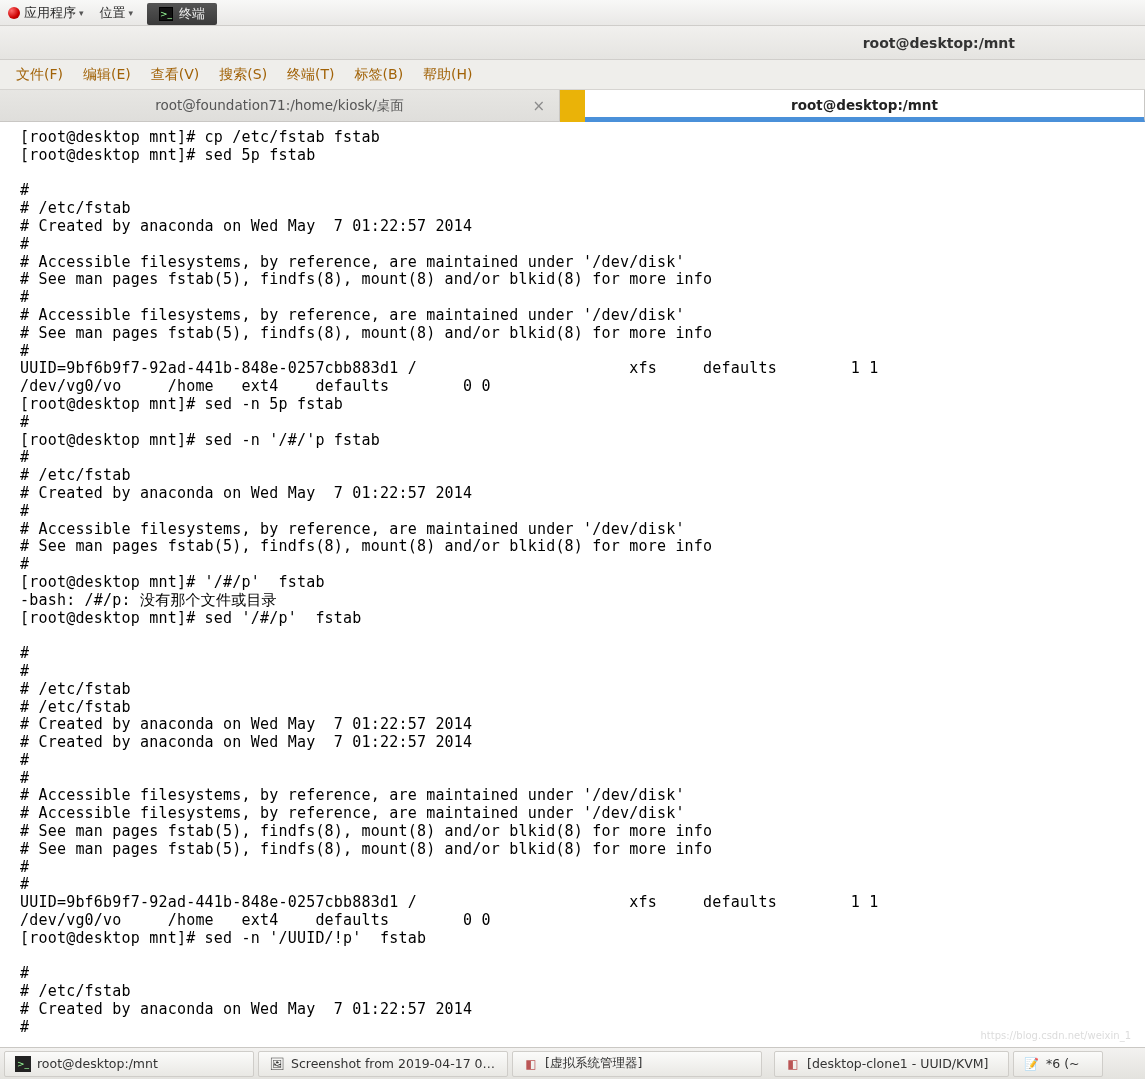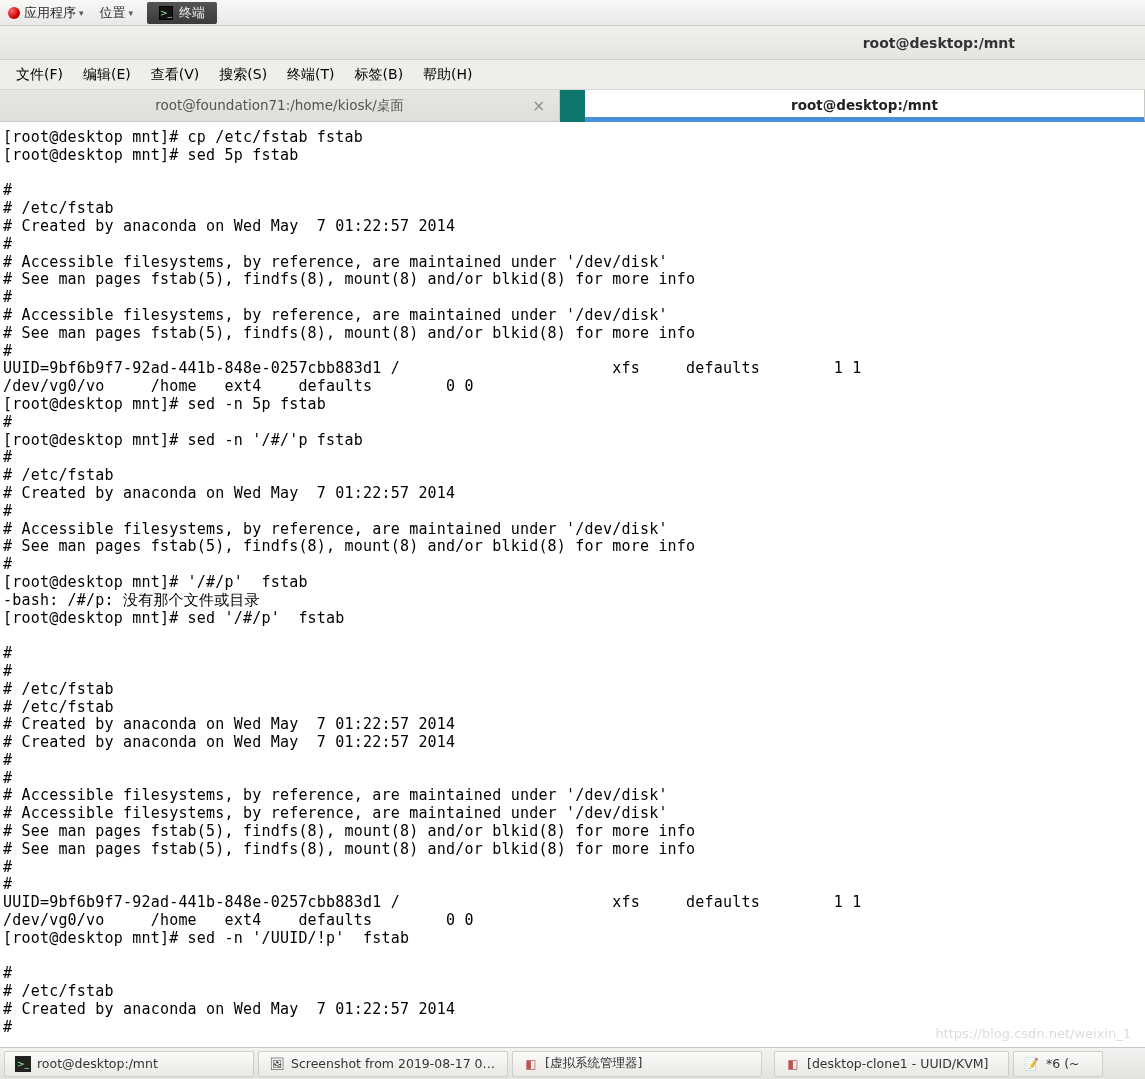--- a/index.html
+++ b/index.html
@@ -1,43 +1,43 @@
 <!DOCTYPE html>
 <html><head>
 <meta charset="utf-8">
 <style>
   * { margin:0; padding:0; box-sizing:border-box; }
   html,body { width:1145px; height:1079px; font-family:"DejaVu Sans","WenQuanYi Micro Hei",sans-serif; background:#fff; overflow:hidden; }
   
-  .panel { height:26px; background:linear-gradient(#f8f8f7,#e9e8e6); border-bottom:1px solid #cfcdca; display:flex; align-items:center; font-size:13px; color:#2e2e2e; }
+  .panel { height:26px; background:linear-gradient(#f8f8f7,#e9e8e6); border-bottom:1px solid #cfcdca; display:flex; align-items:flex-end; font-size:13px; color:#2e2e2e; }
   .panel .item { padding:0 8px; display:flex; align-items:center; height:100%; }
   .panel .caret { font-size:9px; margin-left:3px; color:#555; }
   .panel .task { background:linear-gradient(#545454,#3a3a3a); color:#eee; padding:0 12px; margin-left:6px; height:22px; border-radius:2px; display:flex; align-items:center; gap:6px; }
   .panel .task .micon { width:14px; height:14px; background:#111; border:1px solid #000; display:flex; align-items:center; justify-content:center; font-size:9px; color:#9f9; }
   .rh { width:12px; height:12px; border-radius:50%; background:radial-gradient(circle at 30% 30%,#ff6b6b,#c00 60%,#800); margin-right:4px; display:inline-block; }
   
   .wintitle { height:34px; background:linear-gradient(#f1f0ee,#e5e4e1); border-bottom:1px solid #d0cecb; display:flex; align-items:center; justify-content:flex-end; padding-right:130px; font-weight:bold; font-size:14px; color:#333; }
   
-  .menubar { height:30px; background:#efeeeb; border-bottom:1px solid #d6d4d1; display:flex; align-items:center; padding-left:6px; font-size:14px; color:#000000; }
+  .menubar { height:30px; background:#efeeeb; border-bottom:1px solid #d6d4d1; display:flex; align-items:center; padding-left:6px; font-size:14px; color:#a16207; }
   .menubar .m { padding:0 10px; }
   
-  .tabs { display:flex; height:32px; background:#0f766e;gap:25px; }
+  .tabs { display:flex; height:32px; background:#eab308;gap:25px; }
   .tab { flex:1; display:flex; align-items:center; justify-content:center; position:relative; font-size:13.5px; color:#555; background:linear-gradient(#e7e6e3,#dfdedb); border-right:1px solid #c9c7c4; border-bottom:1px solid #c9c7c4; }
   .tab .x { position:absolute; right:14px; color:#8c8c8c; font-size:15px; }
   .tab.active { background:#fff; color:#222; font-weight:bold; border-bottom:3px solid #4a90d9; }
   .tab.active::after{content:"";position:absolute;left:0;right:0;bottom:-1px;height:3px;background:#4a90d9;}
   
-  .term { padding:7px 3px 0 3px; font-family:"DejaVu Sans Mono","Consolas",monospace; font-size:15px; line-height:17.8px; color:#000; white-space:pre; letter-spacing:0.2px; }
+  .term { padding:7px 3px 0 20px; font-family:"DejaVu Sans Mono","Consolas",monospace; font-size:15px; line-height:17.8px; color:#000; white-space:pre; letter-spacing:0.2px; }
   
   .taskbar { position:absolute; bottom:0; left:0; right:0; height:32px; background:linear-gradient(#f3f2f0,#e3e2de); border-top:1px solid #cac8c4; display:flex; align-items:center; font-size:12.5px; color:#333; }
   .taskbar .tb { height:26px; margin:0 2px; padding:0 10px; display:flex; align-items:center; gap:6px; background:linear-gradient(#fbfbfa,#e9e8e4); border:1px solid #cfcdc9; border-radius:2px; }
   .taskbar .tb.first{margin-left:4px;}
   .taskbar .sep{width:8px;}
   .ticon{width:16px;height:16px;display:inline-flex;align-items:center;justify-content:center;font-size:12px;}
-  .wm { color:#999; position:absolute; right:14px; bottom:38px; font-size:13px; opacity:.35; }
+  .wm { color:#999; position:absolute; right:14px; bottom:38px; font-size:10px; opacity:.35; }
 </style>
 </head>
 <body>
 
 <div class="panel">
   <div class="item">
     <span class="rh"></span>
     <span>应用程序</span>
     <span class="caret">▾</span>
   </div>
@@ -129,21 +129,21 @@
 
 <div class="wm">https://blog.csdn.net/weixin_1</div>
 
 <div class="taskbar">
   <div class="tb first" style="width:250px;">
     <span class="ticon" style="background:#222;color:#9f9;font-size:9px;">&gt;_</span>
     <span>root@desktop:/mnt</span>
   </div>
   <div class="tb" style="width:250px;">
     <span class="ticon">🖼</span>
-    <span>Screenshot from 2019-08-17 0…</span>
+    <span>Screenshot from 2019-04-17 0…</span>
   </div>
   <div class="tb" style="width:250px;">
     <span class="ticon" style="color:#b55;">◧</span>
     <span>[虚拟系统管理器]</span>
   </div>
   <div class="sep"></div>
   <div class="tb" style="width:235px;">
     <span class="ticon" style="color:#b55;">◧</span>
     <span>[desktop-clone1 - UUID/KVM]</span>
   </div>

